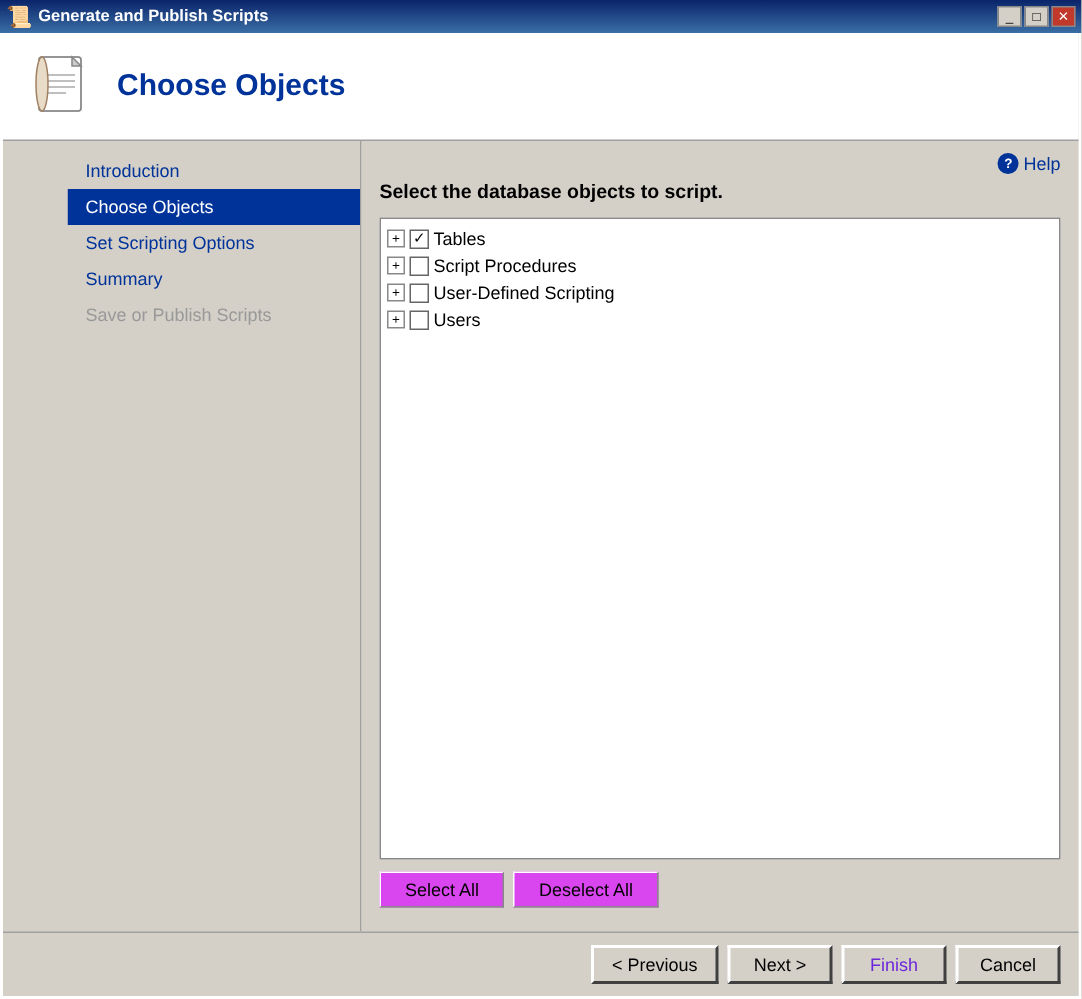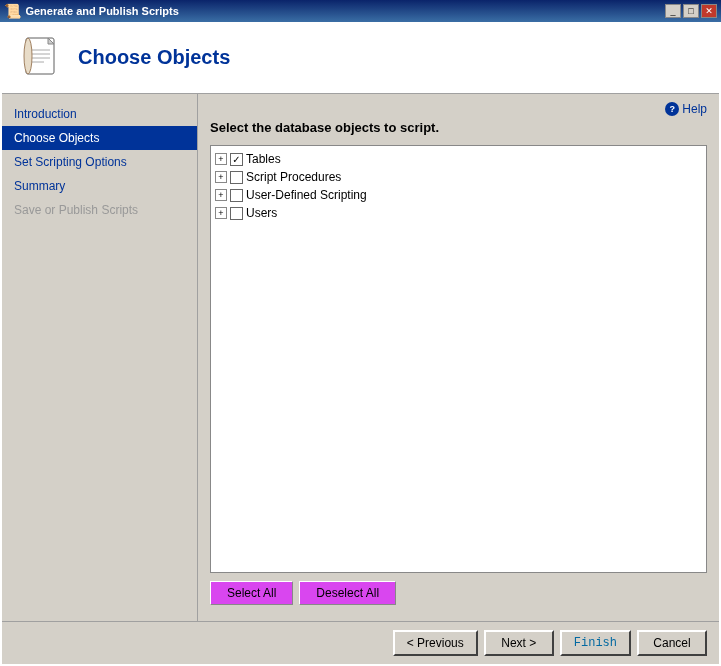--- a/index.html
+++ b/index.html
@@ -80,20 +80,21 @@
       font-size: 20px;
       font-weight: bold;
       color: #003399;
     }
 
     
     .content-area {
       display: flex;
       flex: 1;
       overflow: hidden;
+      margin-left: 43px;
     }
 
     
     .sidebar {
       width: 196px;
       background: #d4d0c8;
       padding: 8px 0;
       border-right: 1px solid #a0a0a0;
       flex-shrink: 0;
     }
@@ -260,23 +261,22 @@
       border-top-color: #fff;
       border-left-color: #fff;
       border-right-color: #404040;
       border-bottom-color: #404040;
       font-size: 12px;
       cursor: pointer;
       min-width: 70px;
       color: #000;
     }
     .nav-btn.disabled {
-      color: #0369a1;
+      color: #6d28d9;
       cursor: default;
-      font-family: Liberation Mono, monospace;
     }
   </style>
 </head>
 <body>
 
 <div class="title-bar">
   <div class="title-bar-left">
     <span style="font-size:14px;">📜</span>
     <span class="title-bar-title">Generate and Publish Scripts</span>
   </div>

